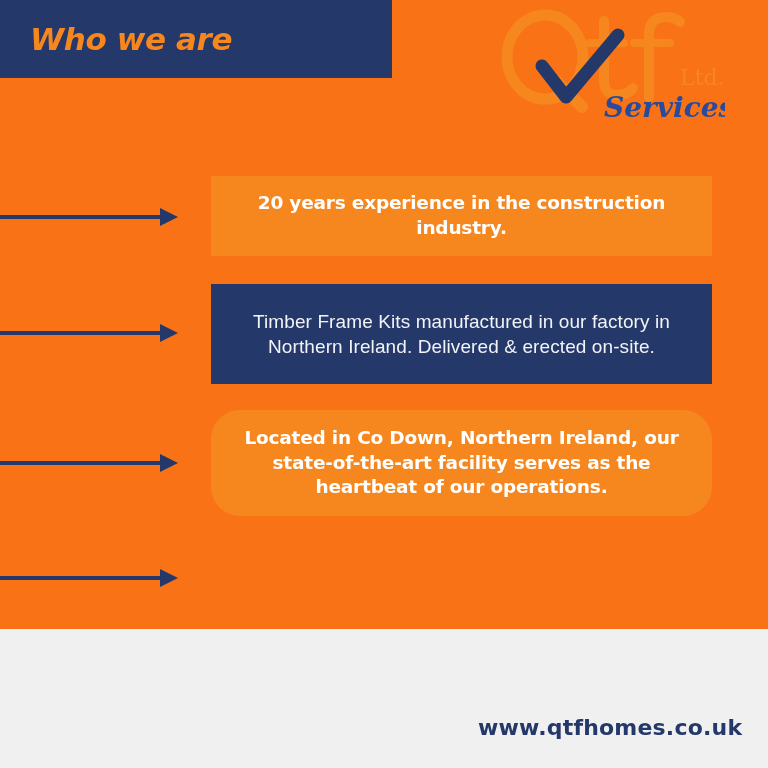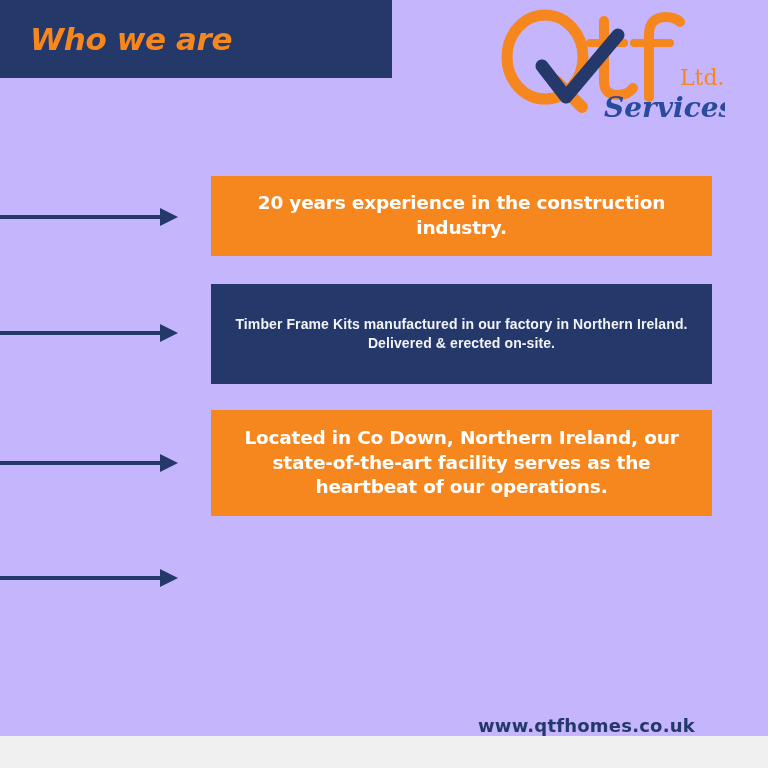--- a/index.html
+++ b/index.html
@@ -9,22 +9,22 @@
   body {
     width: 768px;
     height: 768px;
     background: #f0f0f0;
     font-family: "Liberation Sans", sans-serif;
     overflow: hidden;
   }
   .page {
     position: relative;
     width: 768px;
-    height: 736px;
-    background: #c4b5fd;
+    height: 629px;
+    background: #f97316;
   }
 
   
   .header-bar {
     position: absolute;
     left: 0;
     top: 0;
     width: 392px;
     height: 78px;
     background: #24386a;
@@ -87,34 +87,34 @@
   .box.orange .box-text {
     color: #ffffff;
     font-family: "DejaVu Sans", sans-serif;
     font-weight: bold;
     font-size: 18.5px;
     letter-spacing: -0.2px;
   }
   .box.navy .box-text {
     color: #f2f3f6;
     font-family: "Liberation Sans", sans-serif;
-    font-weight: bold;
-    font-size: 14px;
+    font-weight: normal;
+    font-size: 19px;
     letter-spacing: 0.1px;
   }
 
   
   .footer-url {
     position: absolute;
     left: 478px;
     top: 715px;
     color: #24386a;
     font-family: "DejaVu Sans", sans-serif;
     font-weight: bold;
-    font-size: 18px;
+    font-size: 22px;
     letter-spacing: 0.2px;
     white-space: nowrap;
   }
 </style>
 </head>
 <body>
 
 <div class="page">
 
   <div class="header-bar">
@@ -168,21 +168,21 @@
   <div class="box navy" style="top:284px; height:100px;">
     <div class="box-text">Timber Frame Kits manufactured in our factory in Northern Ireland. Delivered &amp; erected on-site.</div>
   </div>
 
   <div class="arrow" style="top:452px;">
     <svg width="178" height="22" viewBox="0 0 178 22" xmlns="http://www.w3.org/2000/svg">
       <path d="M0 11 L162 11" stroke="#24386a" stroke-width="4"></path>
       <path d="M160 2 L178 11 L160 20 Z" fill="#24386a"></path>
     </svg>
   </div>
-  <div class="box orange" style="top:410px; height:106px;">
+  <div class="box orange" style="top:410px; height:106px;border-radius:29px;">
     <div class="box-text">Located in Co Down, Northern Ireland, our state-of-the-art facility serves as the heartbeat of our operations.</div>
   </div>
 
   <div class="arrow" style="top:567px;">
     <svg width="178" height="22" viewBox="0 0 178 22" xmlns="http://www.w3.org/2000/svg">
       <path d="M0 11 L162 11" stroke="#24386a" stroke-width="4"></path>
       <path d="M160 2 L178 11 L160 20 Z" fill="#24386a"></path>
     </svg>
   </div>
 

